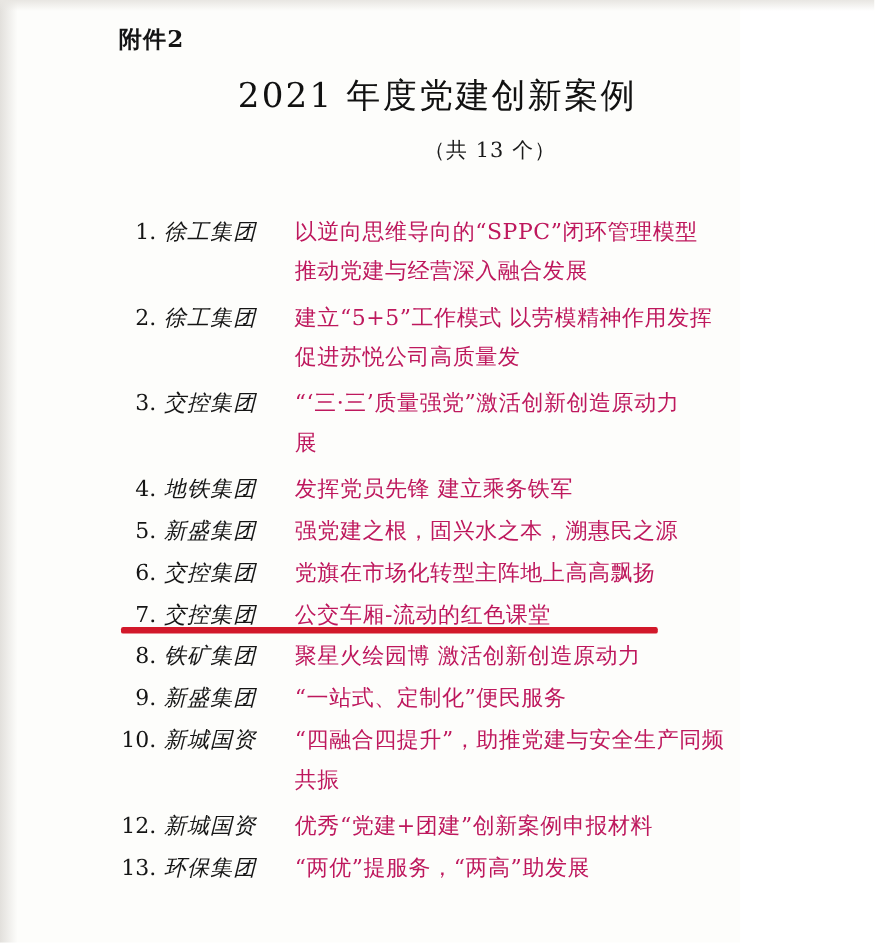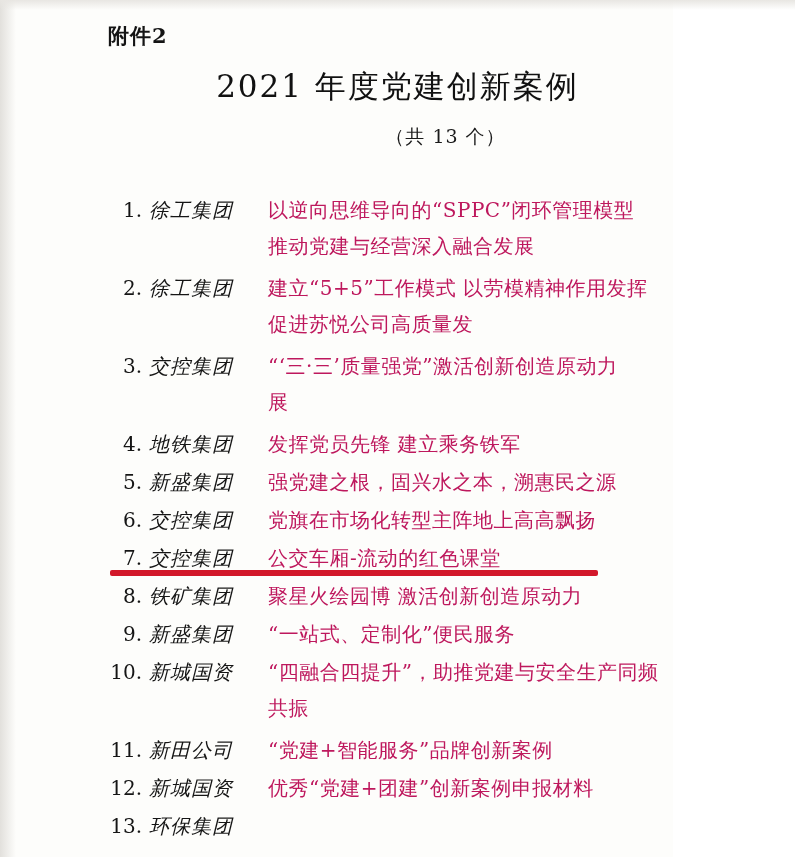--- a/index.html
+++ b/index.html
@@ -199,33 +199,29 @@
       </div>
       <div class="entry">
         <div class="entry-num">10.</div>
         <div class="entry-org">新城国资</div>
         <div class="entry-text">
           <div>“四融合四提升”，助推党建与安全生产同频</div>
           <div>共振</div>
         </div>
       </div>
       <div class="entry tight">
-        <div class="entry-num">11.</div>
-        <div class="entry-org">新田公司</div>
-        <div class="entry-text">
-          <div>“党建+智能服务”品牌创新案例</div>
-        </div>
-      </div>
-      <div class="entry tight">
         <div class="entry-num">12.</div>
         <div class="entry-org">新城国资</div>
         <div class="entry-text">
           <div>优秀“党建+团建”创新案例申报材料</div>
         </div>
       </div>
       <div class="entry tight">
         <div class="entry-num">13.</div>
         <div class="entry-org">环保集团</div>
+        <div class="entry-text">
+          <div>“两优”提服务，“两高”助发展</div>
+        </div>
       </div>
     </div>
 
   <div class="highlight-underline"></div>
 </div>
 
 </body></html>

